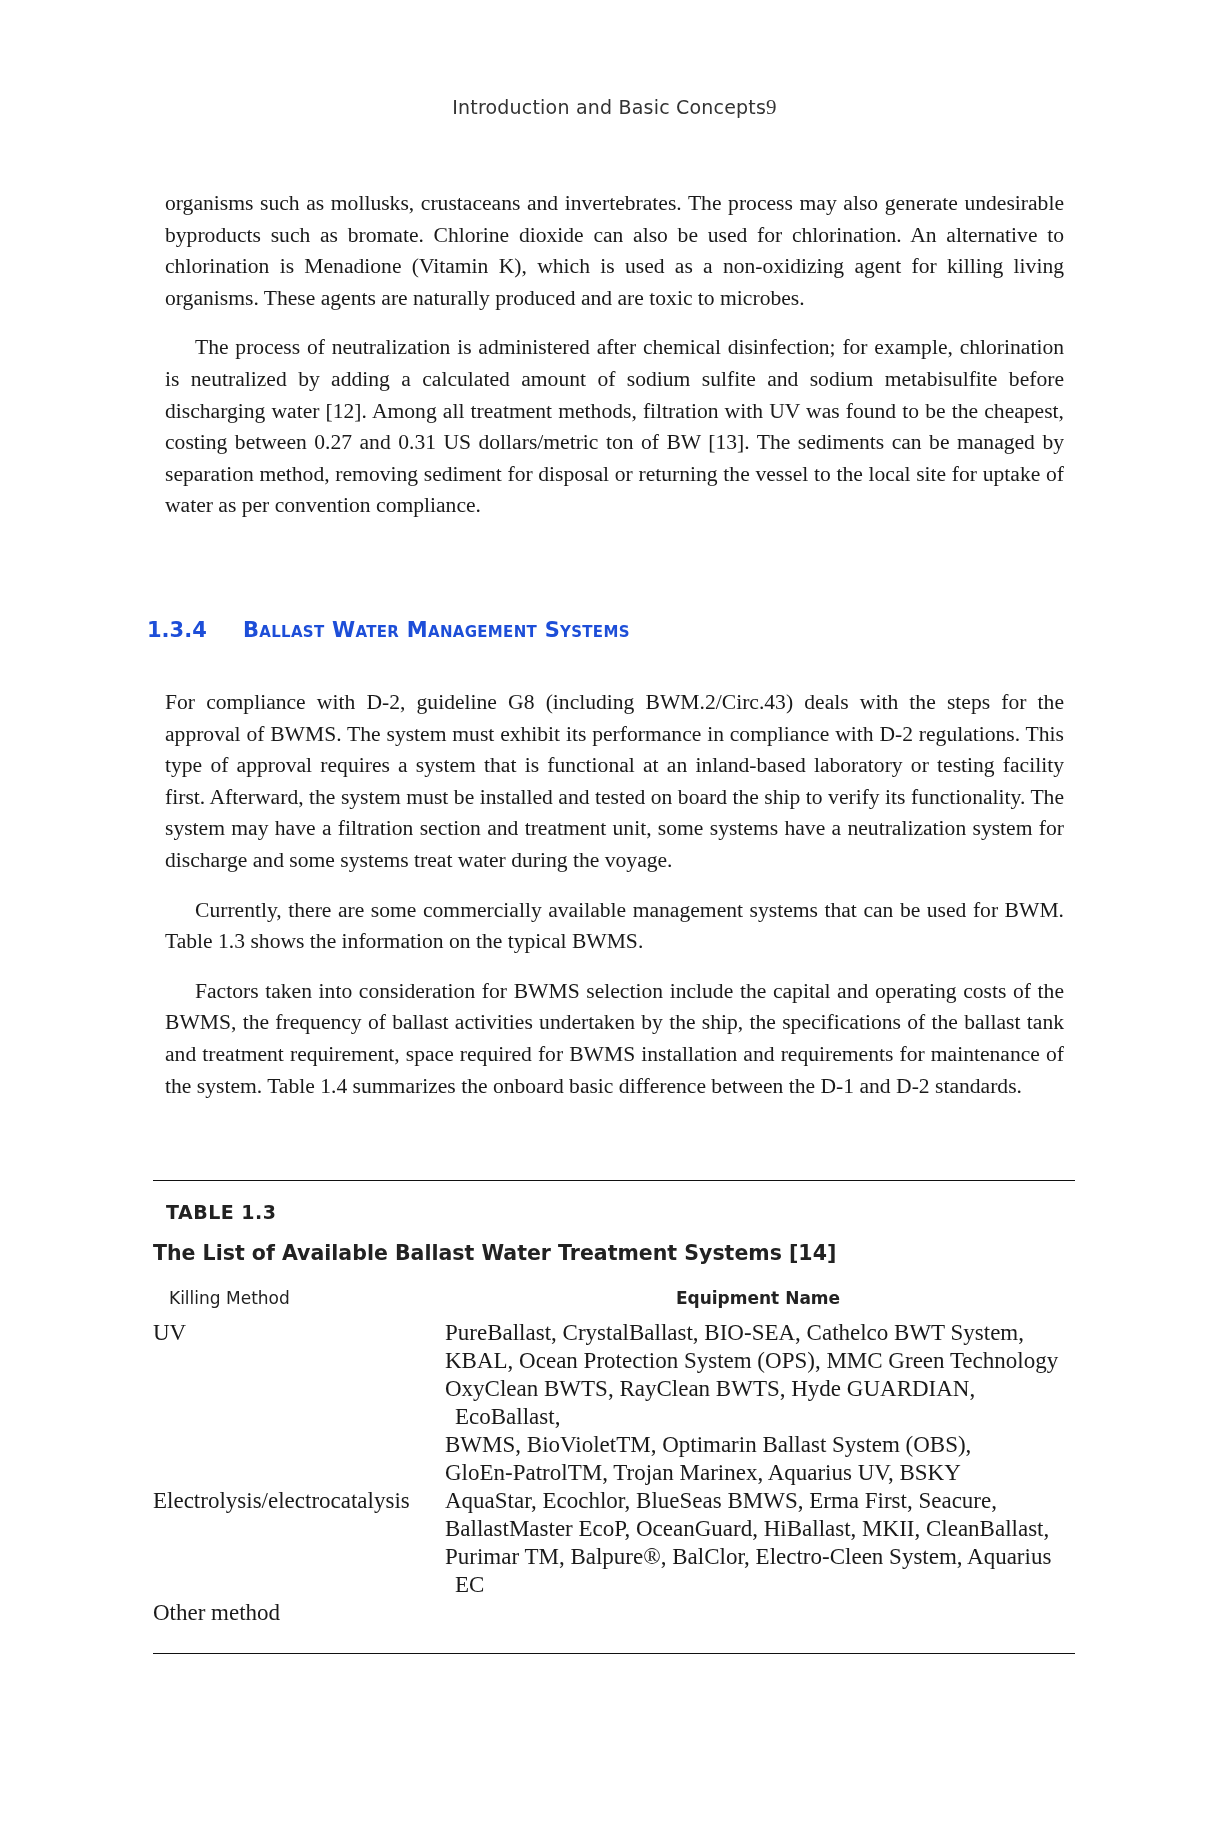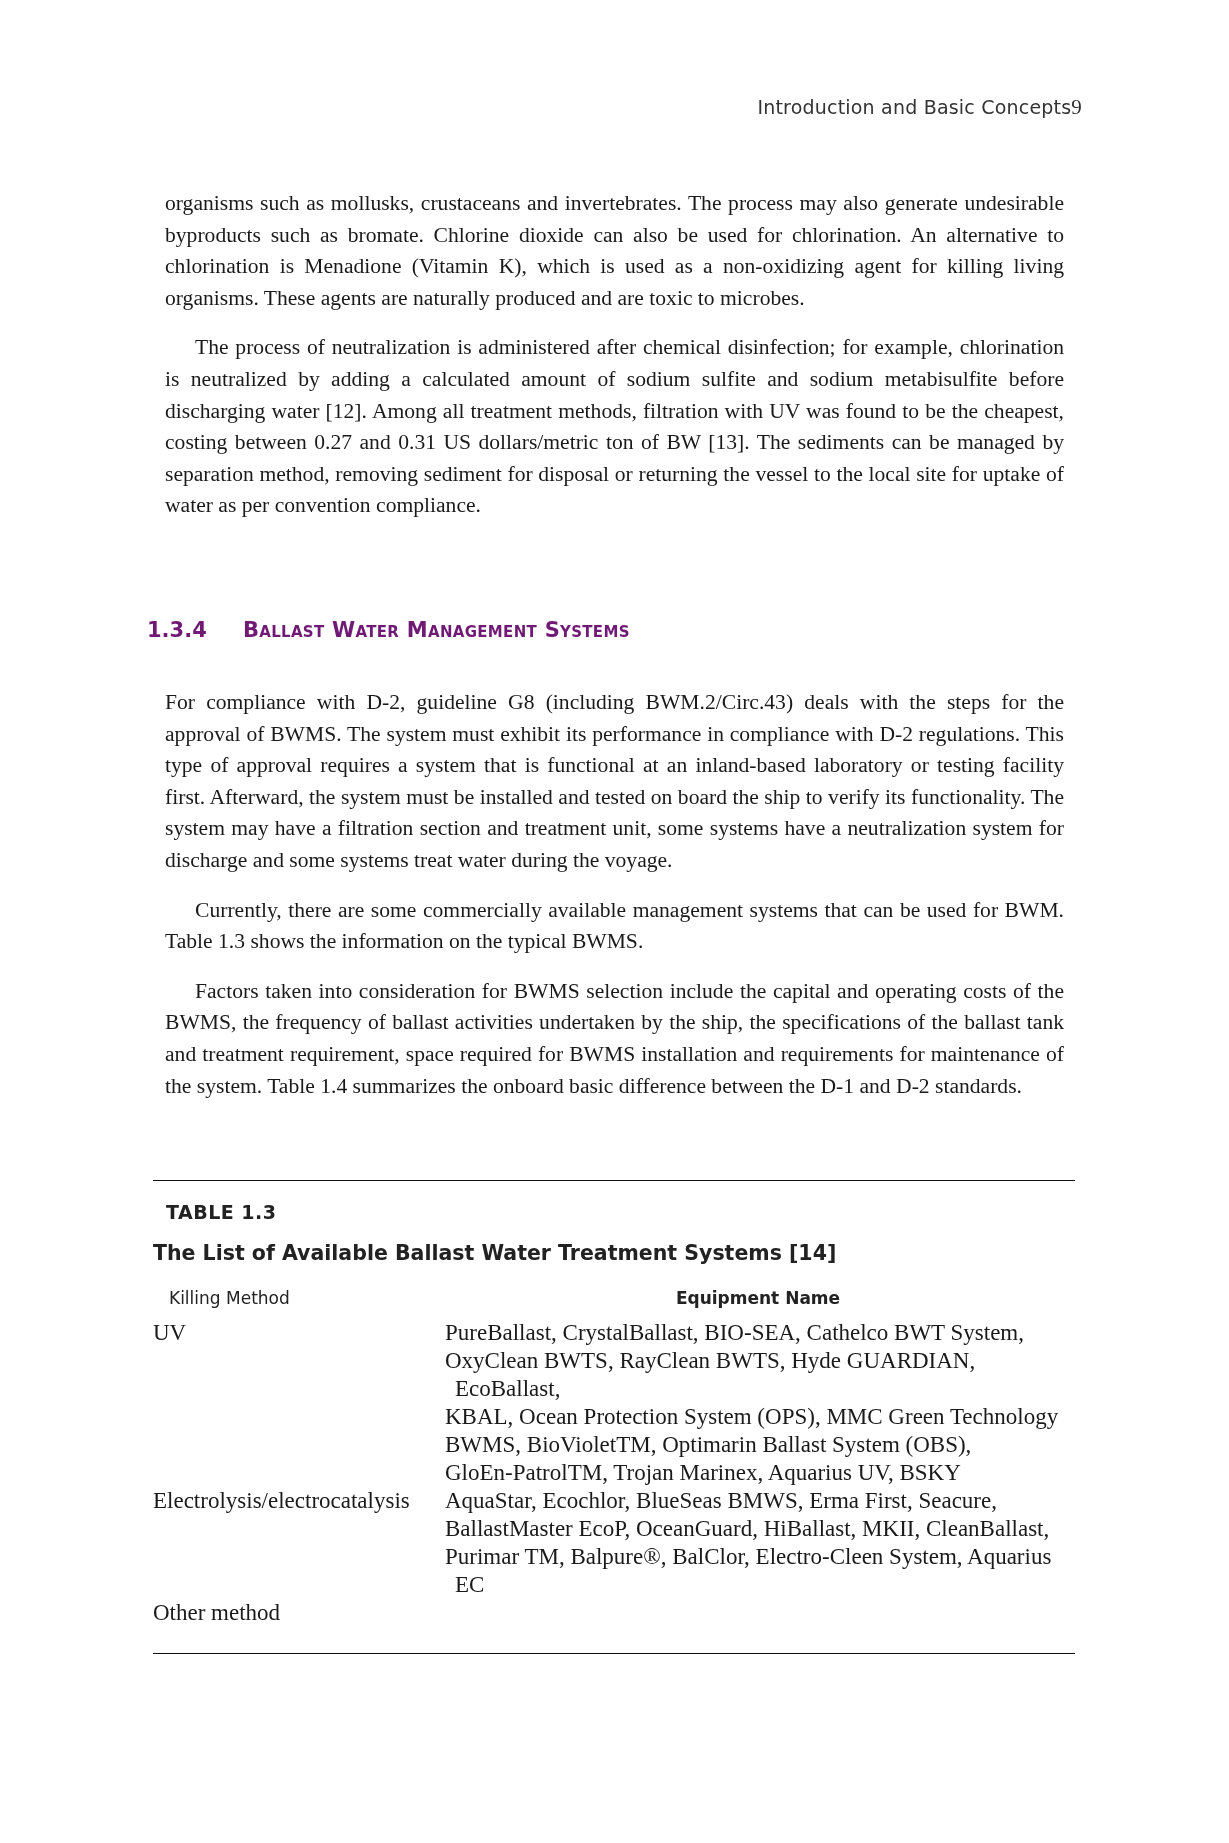--- a/index.html
+++ b/index.html
@@ -1,35 +1,35 @@
 <!DOCTYPE html>
 <html><head>
 <meta charset="utf-8">
 <style>
   html, body { margin: 0; padding: 0; background: #ffffff; }
   body { width: 1229px; height: 1843px; position: relative; overflow: hidden; color: #1a1a1a; }
   .page { position: absolute; left: 0; top: 0; width: 1229px; height: 1843px; }
   .running-head {
     position: absolute; left: 147px; top: 95px; width: 935px; height: 28px;
     font-family: "DejaVu Sans", sans-serif; font-size: 19px; color: #333;
-    display: flex; justify-content: flex-end; align-items: baseline;
+    display: flex; justify-content: center; align-items: baseline;
     letter-spacing: 0.2px;
   }
   .running-head .pg { font-family: "Liberation Serif", serif; font-size: 21px; }
   .body-text {
     position: absolute; left: 147px; width: 935px;
     font-family: "Liberation Serif", serif; font-size: 21.6px; line-height: 31.6px;
     text-align: justify; color: #1a1a1a;
   }
   .body-text p { margin: 18px; }
   .body-text p.indent { text-indent: 30px; }
   #block1 { top: 170px; }
   .section-heading {
     position: absolute; left: 147px; top: 618px; width: 935px;
-    font-family: "DejaVu Sans", sans-serif; font-size: 21px; font-weight: bold; color: #701a75;
+    font-family: "DejaVu Sans", sans-serif; font-size: 21px; font-weight: bold; color: #1d4ed8;
   }
   .section-heading .num { display: inline-block; width: 96px; }
   .section-heading .title { font-variant: small-caps; font-weight: bold; letter-spacing: 0.3px; }
   #block2 { top: 669px; }
   .rule { position: absolute; left: 153px; width: 922px; height: 0; border-top: 1.6px solid #111; }
   #rule-top { top: 1180px; }
   #rule-bottom { top: 1653px; }
   .table-label {
     position: absolute; left: 166px; top: 1201px;
     font-family: "DejaVu Sans", sans-serif; font-weight: bold; font-size: 19px; color: #222;
@@ -87,22 +87,22 @@
   <div class="table-head">
     <span class="col1">Killing Method</span>
     <span class="col2">Equipment Name</span>
   </div>
 
   <div class="table-body">
     <div class="trow">
       <div class="method">UV</div>
       <div class="equip">
         <span class="line">PureBallast, CrystalBallast, BIO-SEA, Cathelco BWT System,</span>
+        <span class="line">KBAL, Ocean Protection System (OPS), MMC Green Technology</span>
         <span class="line">OxyClean BWTS, RayClean BWTS, Hyde GUARDIAN, EcoBallast,</span>
-        <span class="line">KBAL, Ocean Protection System (OPS), MMC Green Technology</span>
         <span class="line">BWMS, BioVioletTM, Optimarin Ballast System (OBS),</span>
         <span class="line">GloEn-PatrolTM, Trojan Marinex, Aquarius UV, BSKY</span>
       </div>
     </div>
     <div class="trow">
       <div class="method">Electrolysis/electrocatalysis</div>
       <div class="equip">
         <span class="line">AquaStar, Ecochlor, BlueSeas BMWS, Erma First, Seacure,</span>
         <span class="line">BallastMaster EcoP, OceanGuard, HiBallast, MKII, CleanBallast,</span>
         <span class="line">Purimar TM, Balpure®, BalClor, Electro-Cleen System, Aquarius EC</span>

